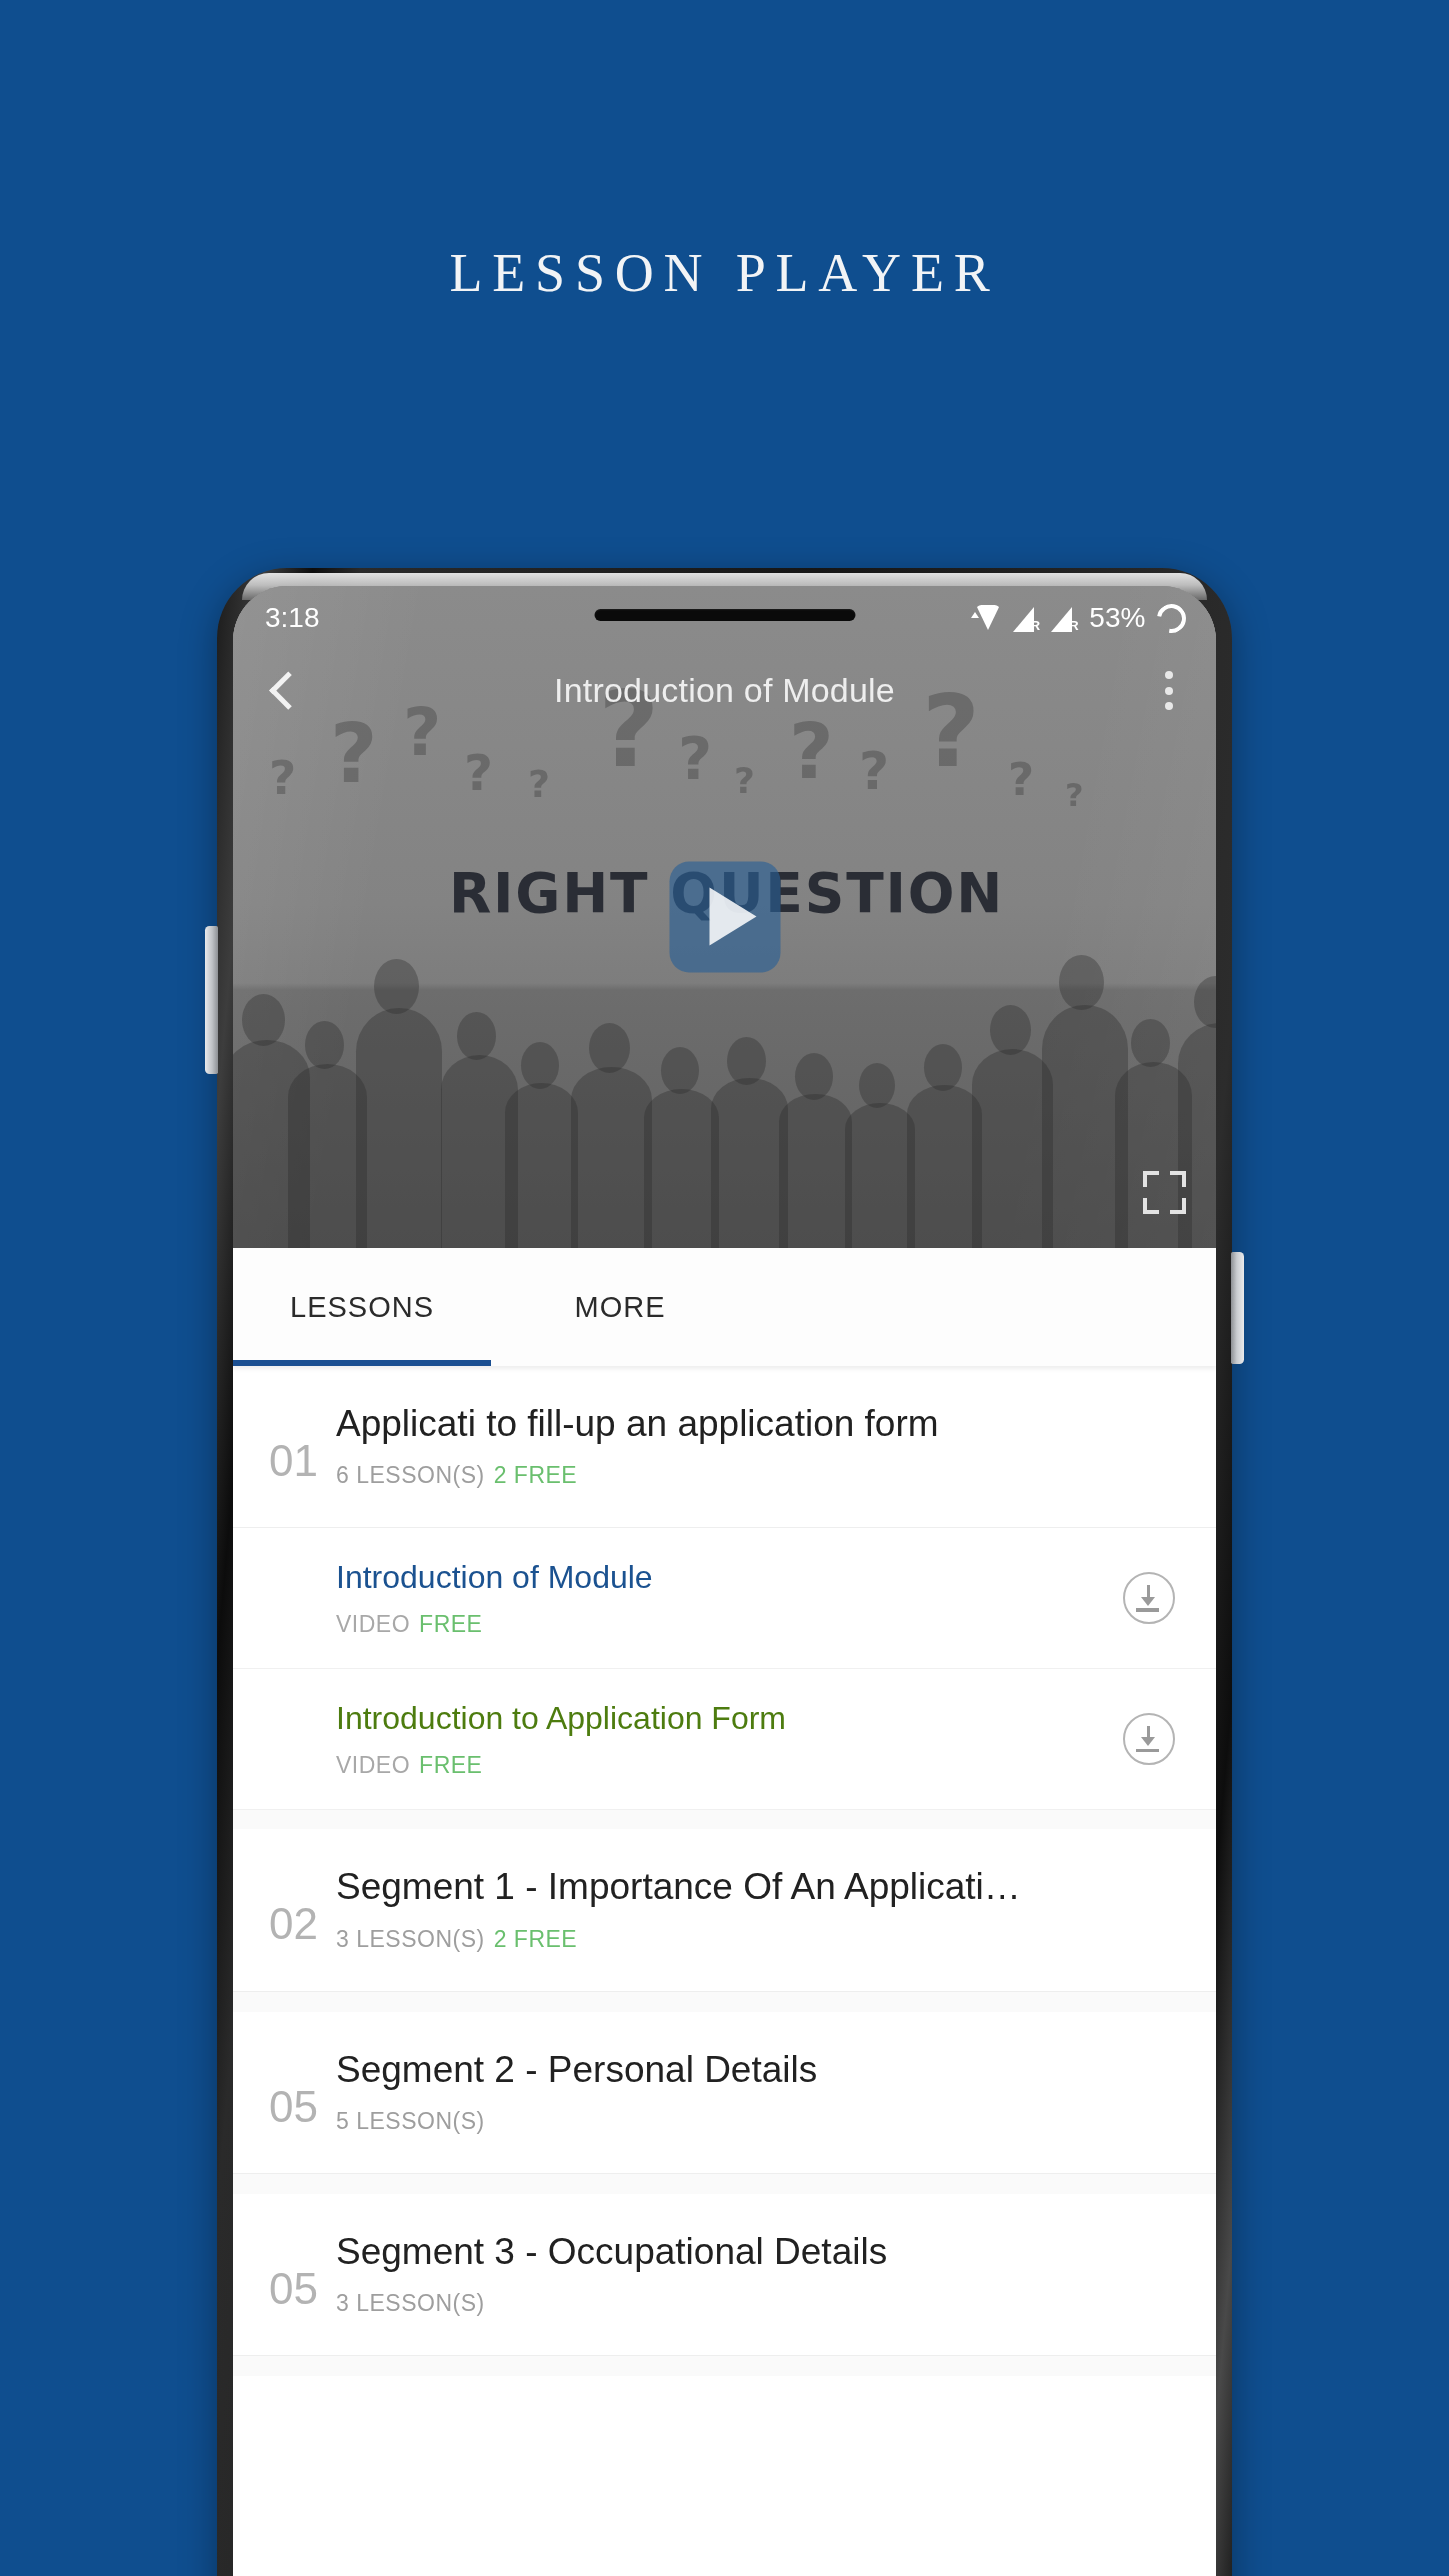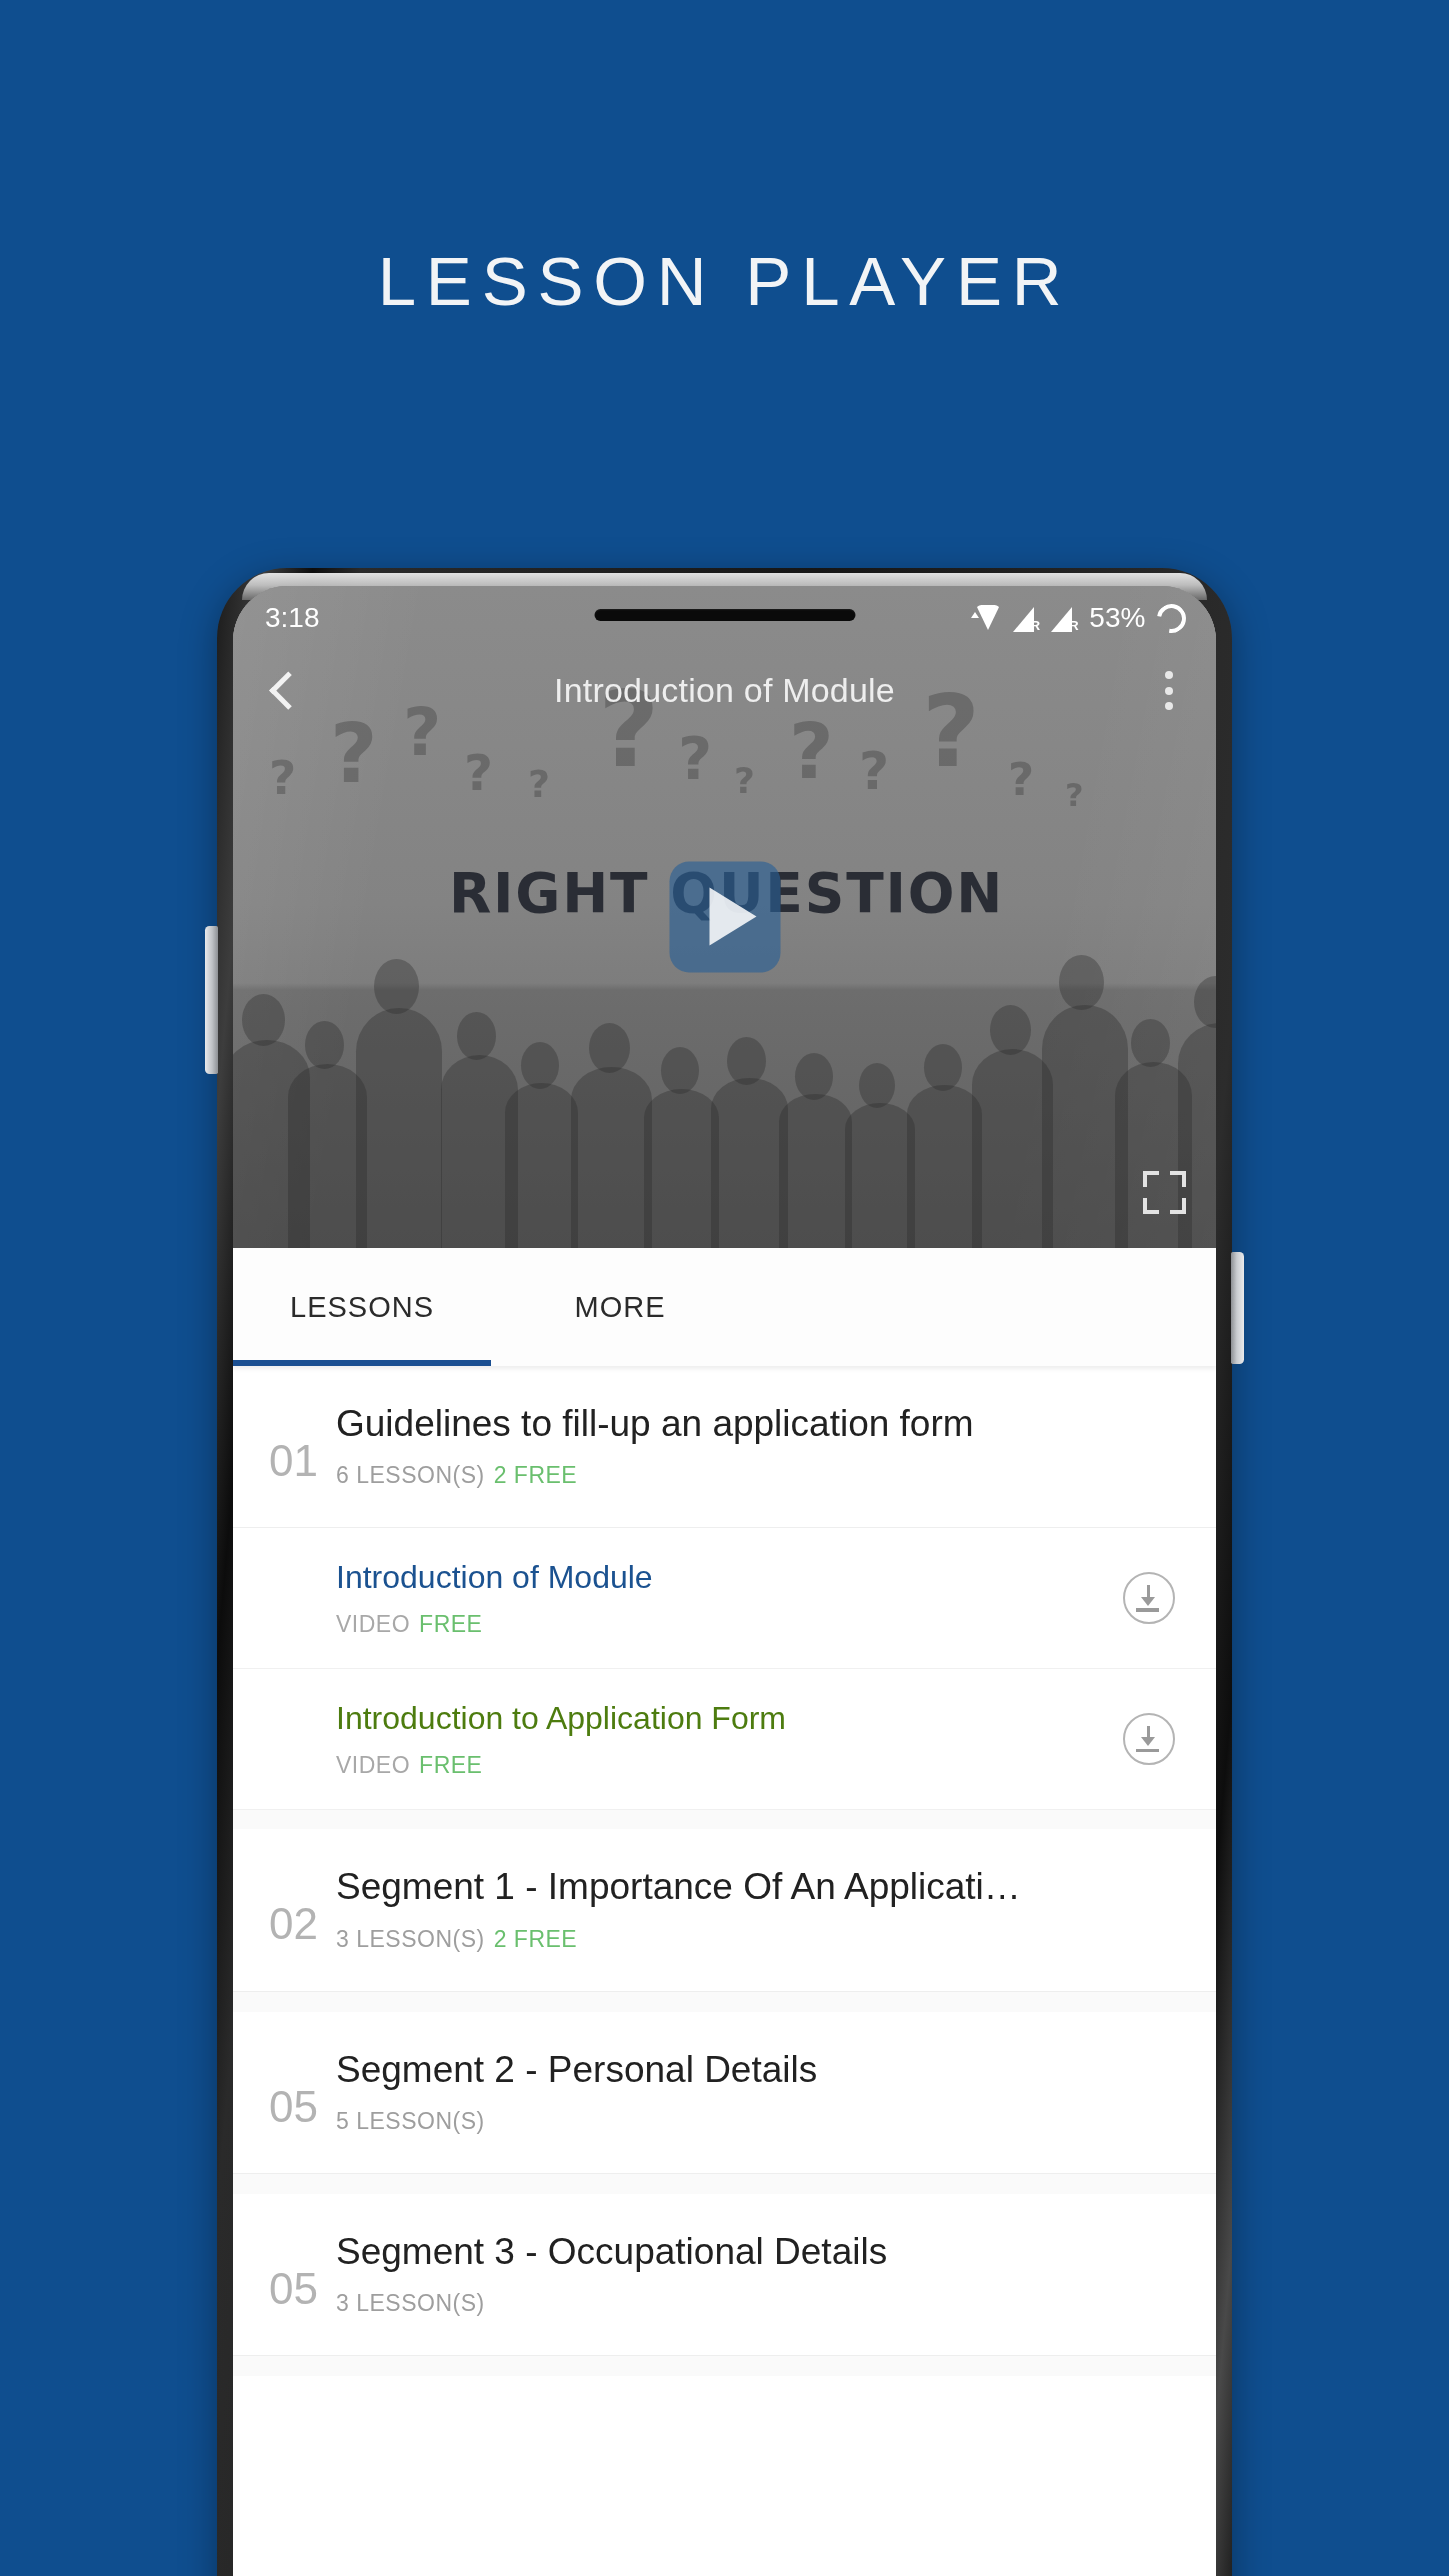--- a/index.html
+++ b/index.html
@@ -17,24 +17,24 @@
   }
 
   
   .headline {
     position: absolute;
     top: 242px;
     left: 0;
     width: 100%;
     text-align: center;
     color: #f2f4f6;
-    font-size: 69px;
+    font-size: 54px;
     font-weight: 300;
     letter-spacing: 9.8px;
-    font-family: Liberation Sans, sans-serif;
+    font-family: Liberation Serif, serif;
     white-space: nowrap;
   }
 
   
   .phone {
     position: absolute;
     left: 217px;
     top: 568px;
     width: 1015px;
     height: 2084px;
@@ -532,21 +532,21 @@
         <div class="tab">
           <span>MORE</span>
         </div>
       </div>
 
       <div class="list">
 
         <div class="section-row">
           <div class="sec-num">01</div>
           <div class="sec-body">
-            <div class="sec-title">Guidelines to fill-up an application form</div>
+            <div class="sec-title">Applicati to fill-up an application form</div>
             <div class="sec-meta">
               <span>6 LESSON(S)</span><span class="free">2 FREE</span>
             </div>
           </div>
         </div>
 
         <div class="lesson-row">
           <div class="lesson-body">
             <div class="lesson-title current">Introduction of Module</div>
             <div class="lesson-meta">

